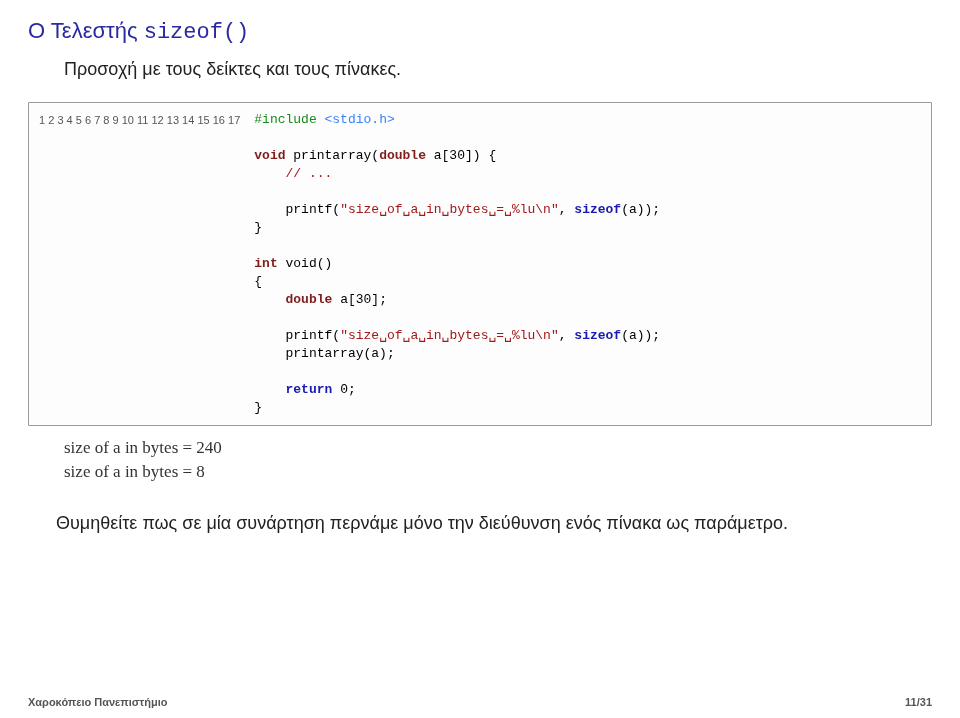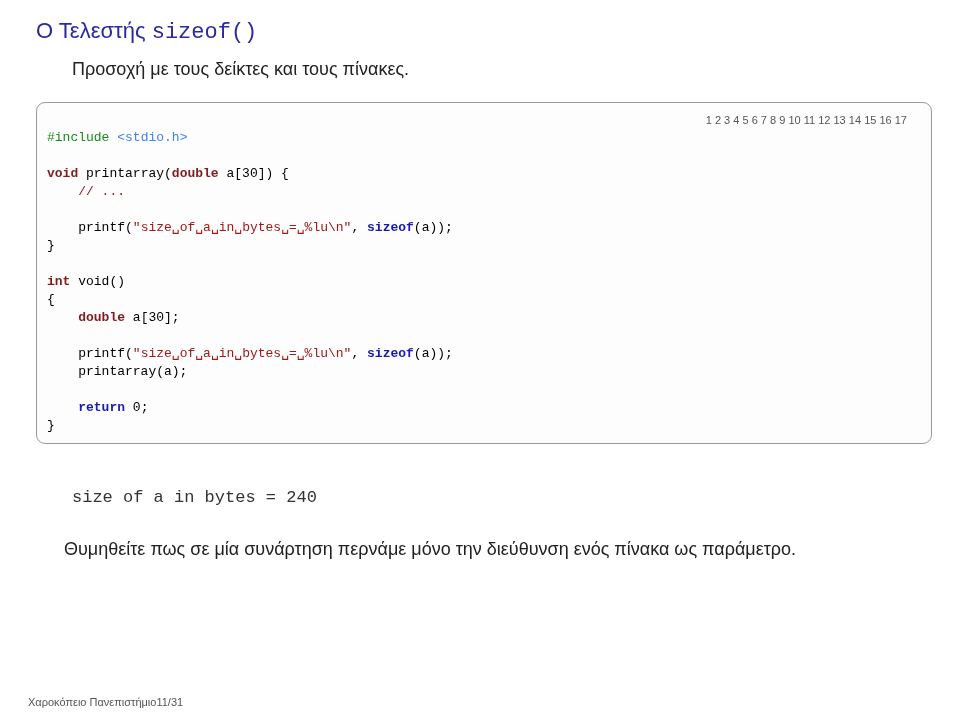--- a/index.html
+++ b/index.html
@@ -5,45 +5,44 @@
   * { margin: 0; padding: 0; box-sizing: border-box; }
   body {
     width: 960px;
     height: 718px;
     background: #ffffff;
     font-family: Arial, Helvetica, sans-serif;
     position: relative;
     overflow: hidden;
   }
   .slide {
-    padding: 18px 28px 0 36px;
+    padding: 18px 28px 0 28px;
   }
   .title {
     font-size: 22px;
     color: #2a2aa0;
     font-weight: normal;
   }
   .title .kw {
     font-family: "Courier New", monospace;
     color: #2a2aa0;
   }
   .subtitle {
     font-size: 18px;
     color: #222;
     margin-top: 14px;
     margin-left: 36px;
   }
   .codebox {
     margin-top: 22px;
     border: 1px solid #999;
-    border-radius: 9px;
+    border-radius: 1px;
     background: #fdfdfd;
     padding: 8px 10px 8px 10px;
     display: flex;
-    flex-direction: column;
   }
   .lineno-col {
     text-align: right;
     font-family: Arial, sans-serif;
     font-size: 11px;
     color: #555;
     padding-right: 14px;
     line-height: 18px;
     user-select: none;
   }
@@ -54,43 +53,45 @@
     white-space: pre;
   }
   .c-green { color: #198a19; }
   .c-blue  { color: #1a1ab0; font-weight: bold; }
   .c-type  { color: #7f1d1d; font-weight: bold; }
   .c-str   { color: #a01818; }
   .c-red   { color: #3b82f6; }
   .c-cmt   { color: #a01818; }
 
   .output {
-    margin-top: 42px;
+    margin-top: 10px;
     margin-left: 36px;
-    font-family: Liberation Mono, monospace;
+    font-family: Liberation Serif, serif;
     font-size: 17px;
     line-height: 24px;
     color: #333;
   }
   .note {
     margin-top: 26px;
     margin-left: 28px;
     margin-right: 30px;
     font-size: 18px;
     line-height: 26px;
     color: #222;
   }
   .footer {
     position: absolute;
     bottom: 10px;
     left: 28px;
     right: 28px;
     display: flex;
+    justify-content: space-between;
     font-size: 11px;
     color: #555;
+    font-weight: bold;
   }
 </style>
 </head>
 <body>
 
 <div class="slide">
 
   <div class="title">
     <span>Ο Τελεστής </span><span class="kw">sizeof()</span>
   </div>
@@ -129,20 +130,21 @@
 
 <span>    printf</span><span>(</span><span class="c-str">"size␣of␣a␣in␣bytes␣=␣%lu\n"</span><span>, </span><span class="c-blue">sizeof</span><span>(a));</span>
 <span>    printarray</span><span>(a);</span>
 
 <span>    </span><span class="c-blue">return</span><span> 0;</span>
 <span>}</span></div>
   </div>
 
   <div class="output">
     <div>size of a in bytes = 240</div>
+    <div>size of a in bytes = 8</div>
   </div>
 
   <div class="note">Θυμηθείτε πως σε μία συνάρτηση περνάμε μόνο την διεύθυνση ενός πίνακα ως παράμετρο.</div>
 
 </div>
 
 <div class="footer">
   <span>Χαροκόπειο Πανεπιστήμιο</span>
   <span>11/31</span>
 </div>

